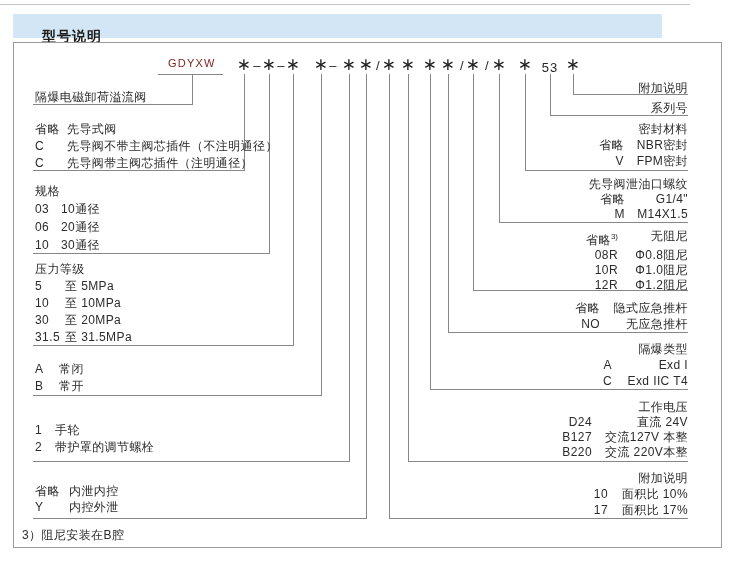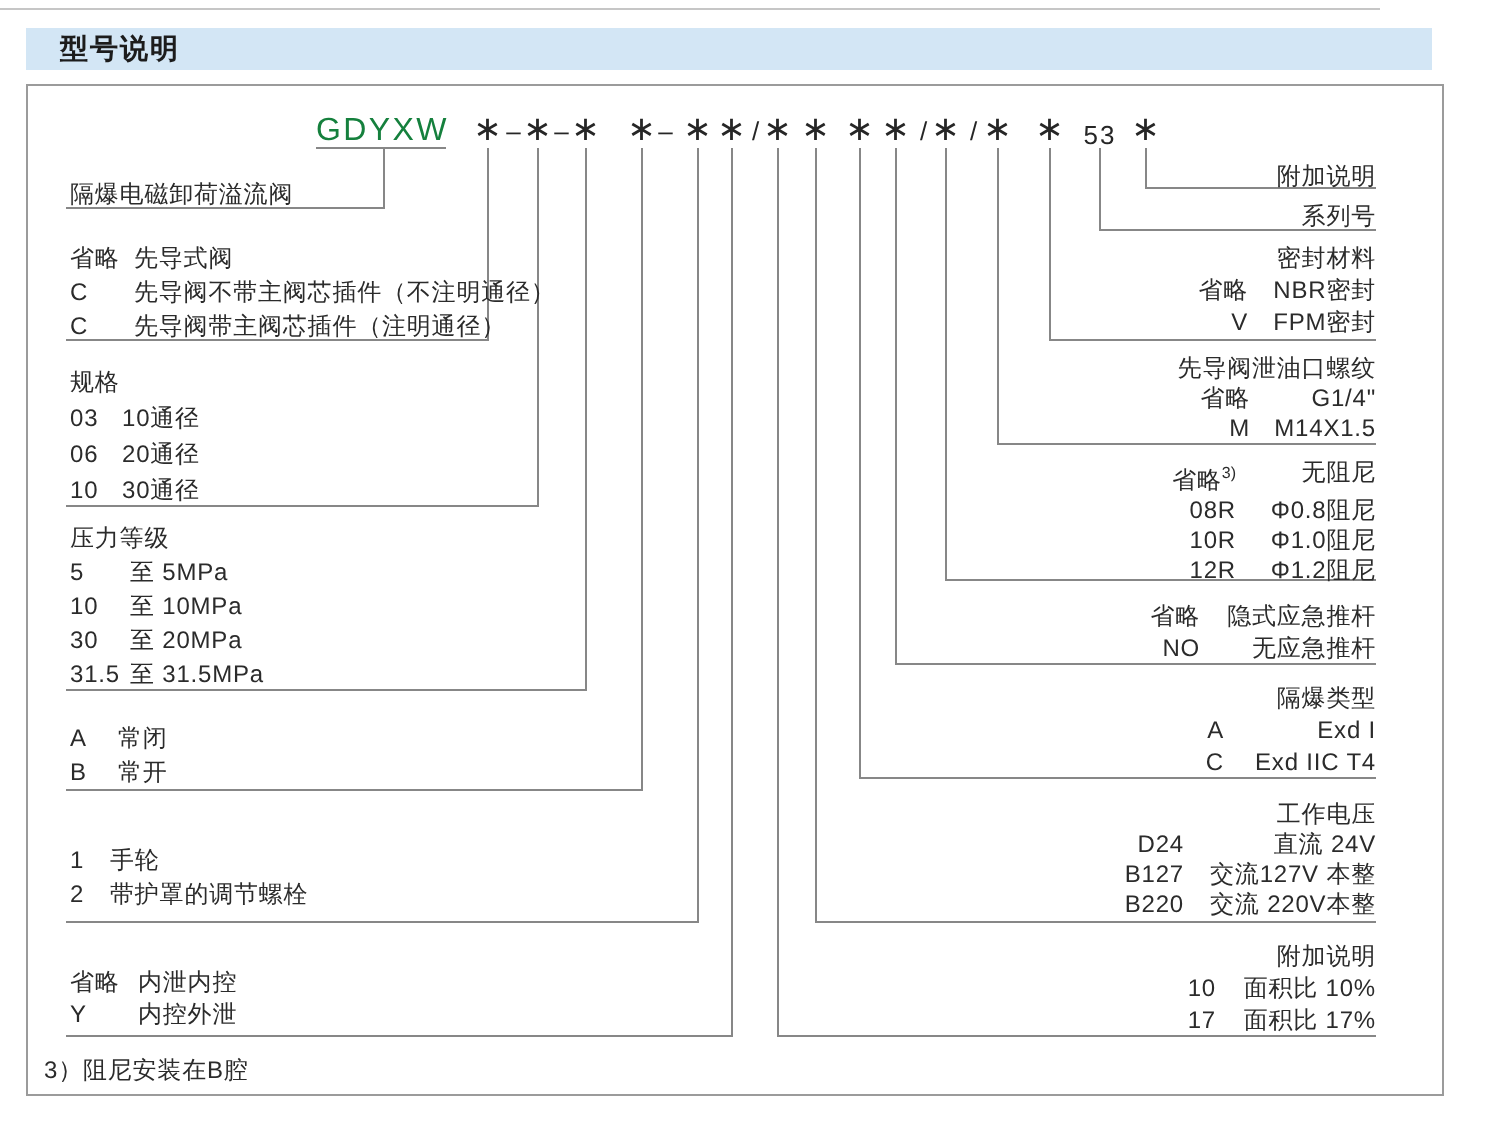--- a/index.html
+++ b/index.html
@@ -3,31 +3,31 @@
 <meta charset="utf-8">
 <style>
   html,body { margin:0; padding:0; background:#ffffff; }
   .page {
     position:relative; width:744px; height:572px; overflow:hidden;
     background:#ffffff; font-family:"Liberation Sans", sans-serif;
     color:#2b2b2b; font-size:12px; letter-spacing:0.4px;
   }
   .top-rule { position:absolute; top:4px; left:0; width:690px; height:1px; background:#c6c6c6; }
   .title-bar {
-    position:absolute; left:13px; top:14px; width:703px; height:21px;
-    background:#d3e6f5; line-height:21px; padding:0; box-sizing:border-box;
+    position:absolute; left:13px; top:14px; width:649px; height:21px;
+    background:#d3e6f5; line-height:21px; padding:12px; box-sizing:border-box;
   }
   .title-bar .ttl { margin-left:17px; font-weight:bold; font-size:14px; color:#1c1c1c; letter-spacing:1px; }
   .diagram-box {
     position:absolute; left:13px; top:42px; width:709px; height:506px;
     border:1px solid #9b9b9b; box-sizing:border-box; background:#ffffff;
   }
   svg.lines { position:absolute; left:0; top:0; width:744px; height:572px; z-index:1; }
   svg.lines polyline, svg.lines line { fill:none; stroke:#878787; stroke-width:1; shape-rendering:crispEdges; }
-  .model-prefix { position:absolute; left:158px; top:57px; font-size:16px; letter-spacing:1.2px; color:#15803d; z-index:2; }
+  .model-prefix { position:absolute; left:168px; top:57px; font-size:11px; letter-spacing:1.2px; color:#7f1d1d; z-index:2; }
   .tok { position:absolute; top:55px; transform:translateX(-50%); line-height:20px; z-index:2; color:#262626; }
   .tok.star { font-size:17px; }
   .tok.sep { font-size:13px; top:56px; }
   .tok.num { font-size:13px; top:58px; letter-spacing:1px; }
   .lgroup { position:absolute; left:35px; z-index:2; }
   .rgroup { position:absolute; right:56px; text-align:right; z-index:2; }
   .ghead { line-height:var(--lh,17px); white-space:nowrap;font-family:Liberation Serif, serif; }
   .lgroup .rows { display:grid; grid-template-columns:var(--cw,26px) max-content; column-gap:var(--gap,6px); line-height:var(--lh,17px); }
   .lgroup .code { text-align:left; white-space:nowrap; }
   .lgroup .desc { text-align:left; white-space:nowrap; }

